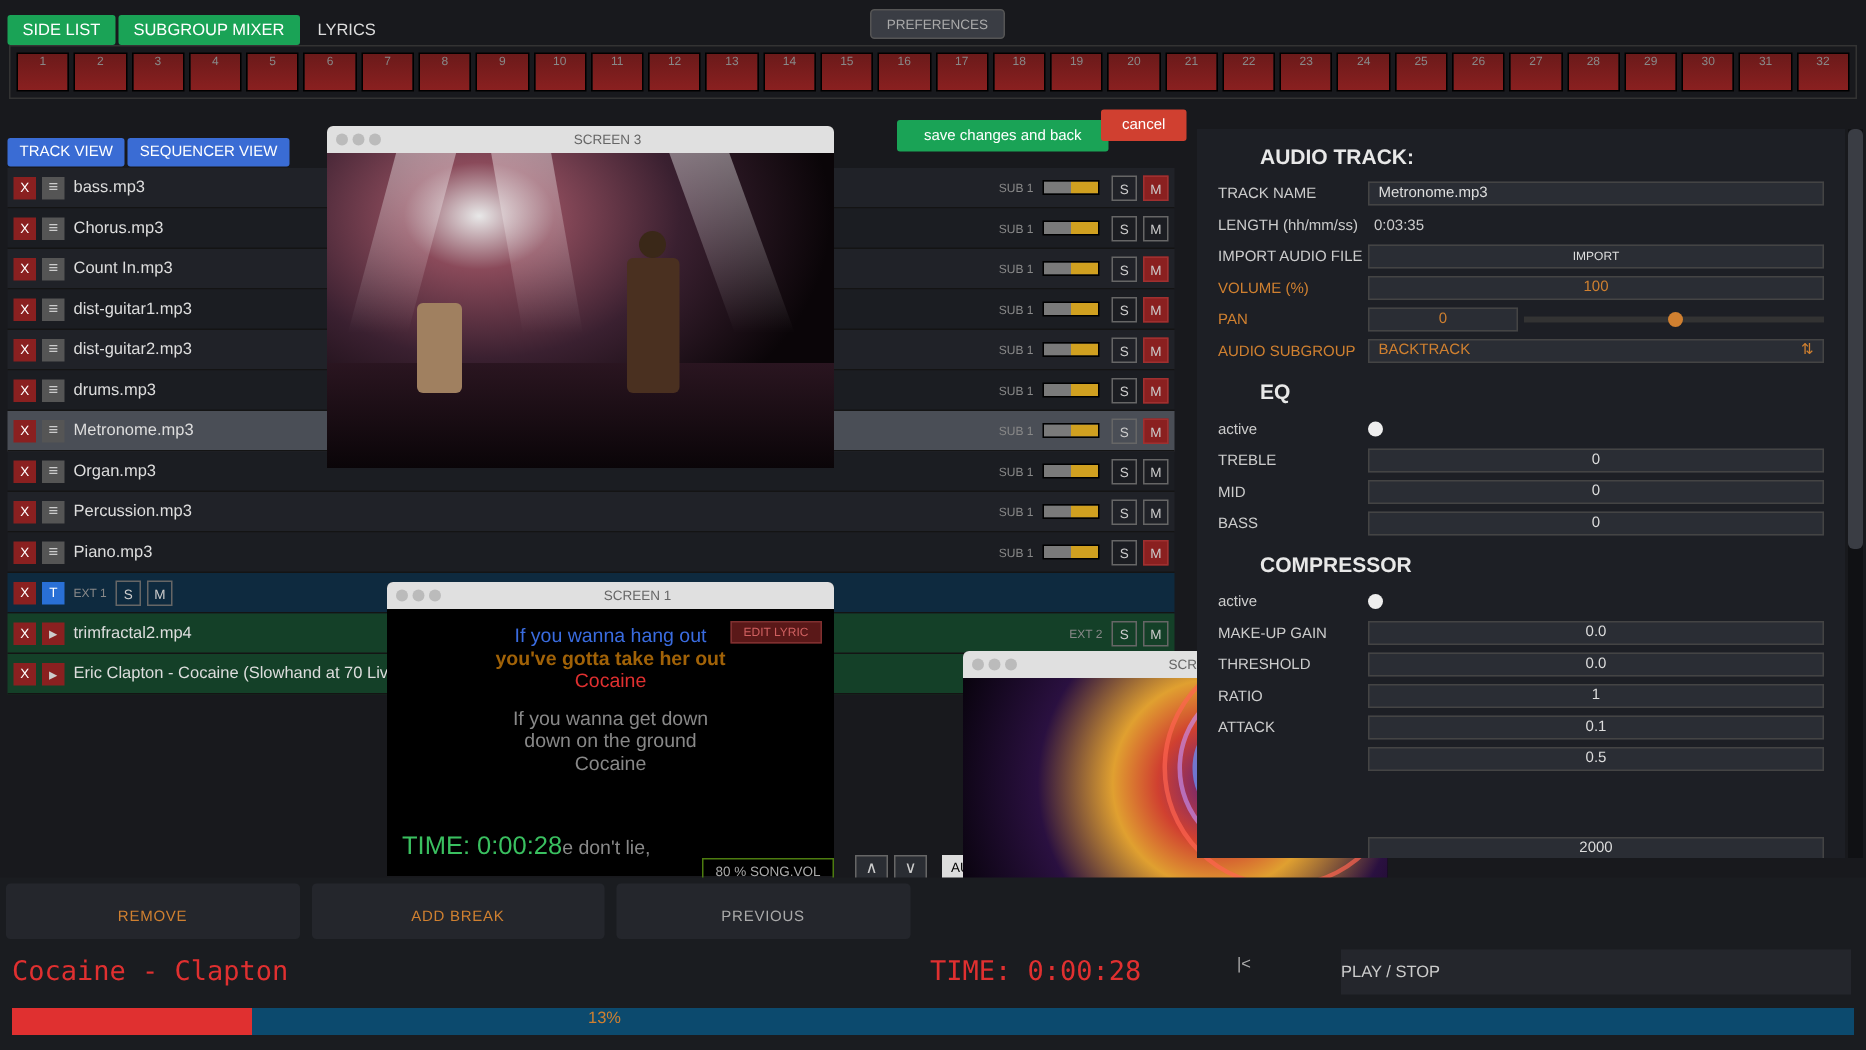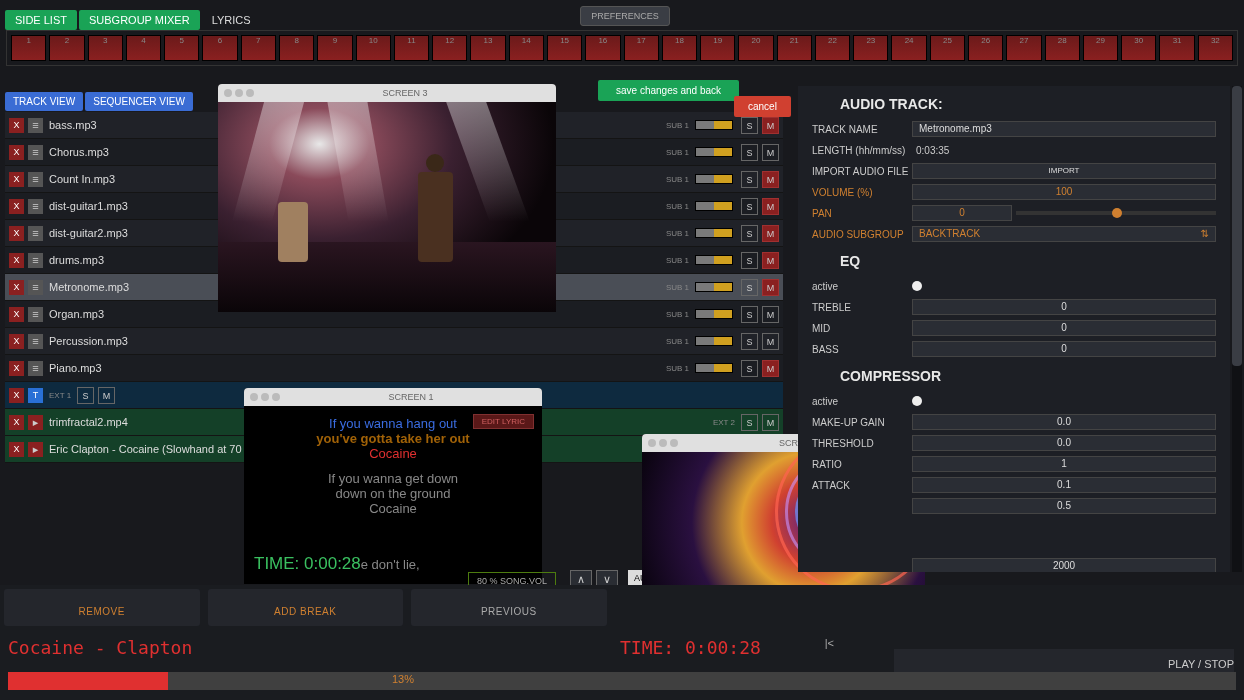--- a/index.html
+++ b/index.html
@@ -61,21 +61,21 @@
 .win.s3 .body { height:210px; background:radial-gradient(ellipse at 30% 20%, #e8e8e8 0%, #8a4a5a 15%, #3a2030 40%, #0a0508 70%); position:relative; }
 .win.s3 .stage { position:absolute; bottom:0; left:0; right:0; height:70px; background:linear-gradient(#2a1520, #0a0508); }
 .win.s3 .fig1 { position:absolute; left:60px; bottom:50px; width:30px; height:60px; background:#a08060; border-radius:4px; }
 .win.s3 .fig2 { position:absolute; left:200px; bottom:50px; width:35px; height:90px; background:#4a3020; border-radius:4px; }
 .win.s3 .fig2::after { content:''; position:absolute; top:-18px; left:8px; width:18px; height:18px; background:#3a2818; border-radius:50%; }
 .win.s3 .light { position:absolute; width:40px; height:120px; background:linear-gradient(rgba(255,255,255,0.4),transparent); }
 .win.s3 .l1 { top:0; left:30px; transform:skewX(-15deg); }
 .win.s3 .l2 { top:0; left:120px; transform:skewX(10deg); }
 .win.s3 .l3 { top:0; left:250px; transform:skewX(20deg); }
 
-.win.s1 { top:388px; left:244px; width:298px; height:150px; }
+.win.s1 { top:388px; left:258px; width:298px; height:150px; }
 .win.s1 .body { background:#000; padding:10px; height:178px; position:relative; }
 .win.s1 .edit { position:absolute; top:8px; right:8px; background:#5a1818; color:#d06060; padding:2px 8px; font-size:8px; border:1px solid #803030; }
 .win.s1 .ly1 { color:#e03030; text-align:center; font-size:13px; margin-top:2px; }
 .win.s1 .ly2 { color:#3a6ce0; text-align:center; font-size:13px; }
 .win.s1 .ly3 { color:#a16207; text-align:center; font-size:13px;font-weight:bold; }
 .win.s1 .ly4 { color:#e03030; text-align:center; font-size:13px; margin-bottom:10px; }
 .win.s1 .ly5,.win.s1 .ly6,.win.s1 .ly7 { color:#888; text-align:center; font-size:13px; }
 .win.s1 .time { color:#3ac060; font-family:monospace; font-size:17px; position:absolute; bottom:10px; left:10px; }
 .win.s1 .time .grey { color:#888; font-size:13px; }
 
@@ -86,32 +86,32 @@
 
 .win.s2 { top:434px; left:642px; width:283px; height:194px; }
 .win.s2 .body { height:176px; background:radial-gradient(circle at 60% 40%, #5a2080 0%, #d04030 20%, #e0a030 35%, #2a1040 60%, #000 100%); position:relative; overflow:hidden; }
 .win.s2 .ring { position:absolute; border:3px solid rgba(255,200,100,0.6); border-radius:50%; }
 .win.s2 .r1 { width:160px; height:160px; top:-20px; right:-10px; border-color:rgba(255,100,80,0.7); }
 .win.s2 .r2 { width:120px; height:120px; top:0; right:20px; border-color:rgba(200,150,255,0.6); }
 .win.s2 .r3 { width:80px; height:80px; top:20px; right:50px; border-color:rgba(100,150,255,0.7); }
 
 
 .save { position:absolute; top:80px; left:598px; background:#1aa356; color:#fff; padding:5px 18px; font-size:10px; border-radius:2px; }
-.cancel { position:absolute; top:96px; left:734px; background:#d04030; color:#fff; padding:5px 14px; font-size:10px; border-radius:2px; }
+.cancel { position:absolute; top:73px; left:734px; background:#d04030; color:#fff; padding:5px 14px; font-size:10px; border-radius:2px; }
 
 
 .bottom { position:absolute; bottom:0; left:0; right:0; height:115px; background:#1a1c20; }
 .bbtns { display:flex; height:45px; }
 .bbtn { flex:1; text-align:center; line-height:45px; color:#d08030; font-size:10px; margin:4px; background:#24262c; border-radius:3px; letter-spacing:0.5px; }
 .bbtn.grey { color:#aaa; }
 .now { position:absolute; top:52px; left:8px; color:#e03030; font-size:18px; font-family:monospace; }
 .btime { position:absolute; top:52px; left:620px; color:#e03030; font-size:18px; font-family:monospace; }
 .prew { position:absolute; top:52px; right:410px; color:#aaa; font-size:11px; }
-.bplay { position:absolute; top:64px; right:10px; width:340px; height:30px; text-align:right; line-height:30px; color:#ccc; font-size:11px; background:#24262c; }
-.prog { position:absolute; bottom:10px; left:8px; right:8px; height:18px; background:#404040; }
+.bplay { position:absolute; top:48px; right:10px; width:340px; height:30px; text-align:left; line-height:30px; color:#ccc; font-size:11px; background:#24262c; }
+.prog { position:absolute; bottom:10px; left:8px; right:8px; height:18px; background:#0c4a6e; }
 .prog .bar { height:100%; width:13%; background:#e03030; }
 .prog .pct { position:absolute; left:384px; top:1px; color:#d08030; font-size:11px; }
 
 .scrollbar { position:absolute; top:86px; right:2px; width:10px; bottom:128px; background:#101114; }
 .scrollbar::after { content:''; position:absolute; top:0; width:100%; height:280px; background:#3a3d44; border-radius:4px; }
 </style>
 </head>
 <body>
 
 <div class="top-tabs">

